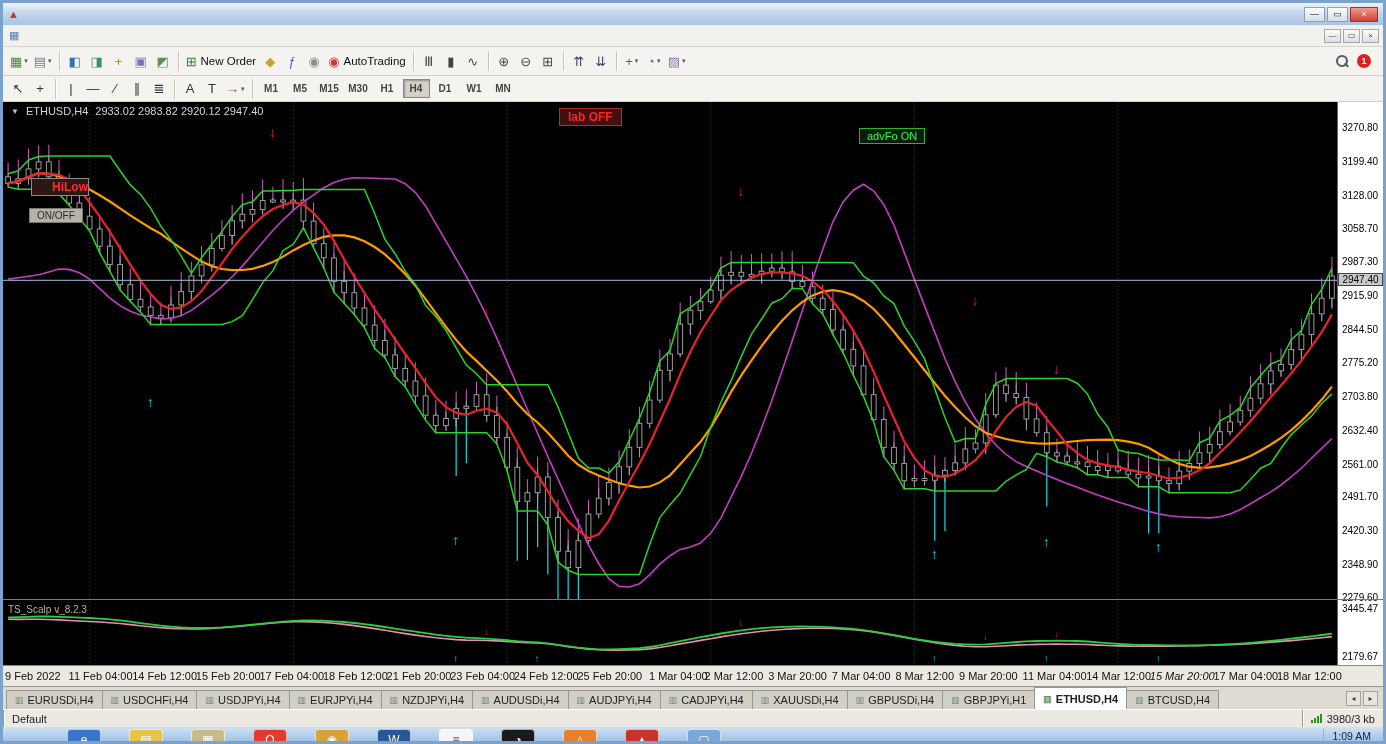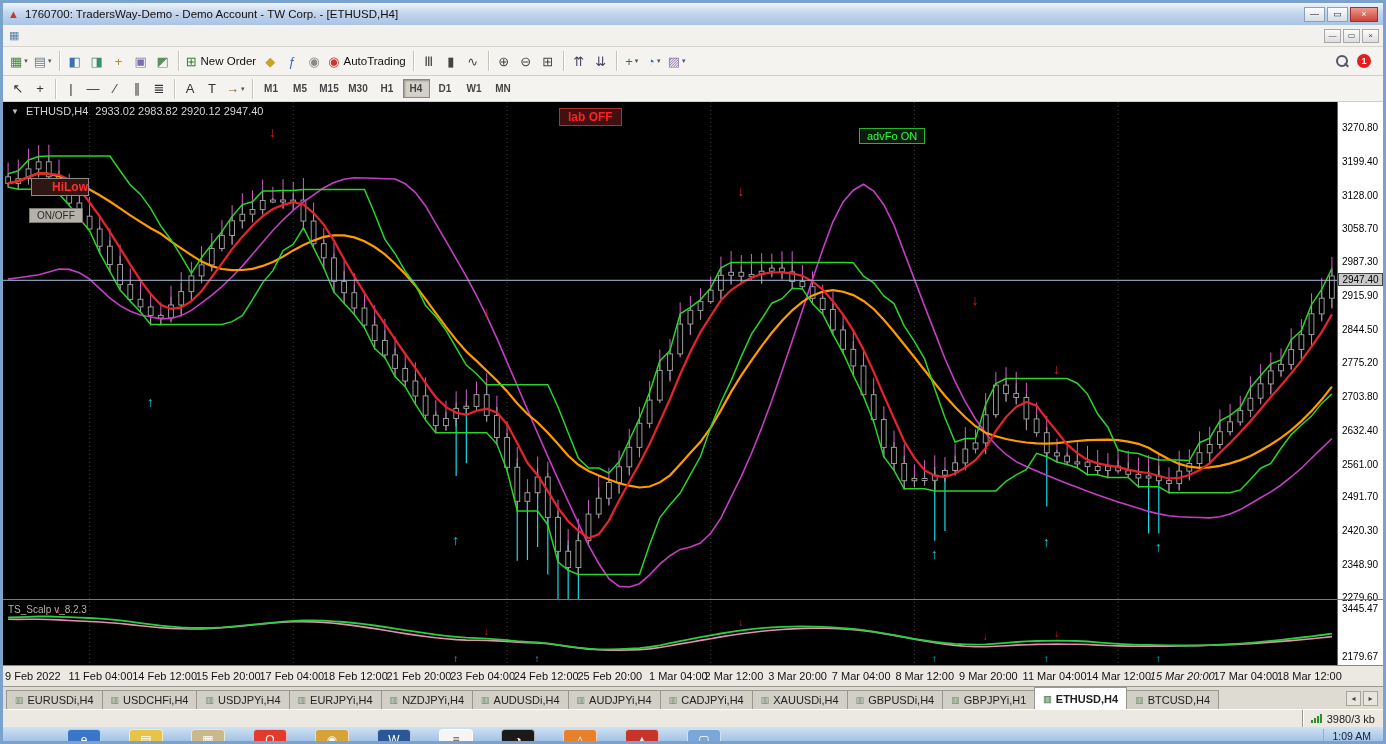--- a/index.html
+++ b/index.html
@@ -77,21 +77,20 @@
 .task-icon{flex:0 0 34px;height:26px;border-radius:4px;border:1px solid rgba(255,255,255,.65);display:flex;justify-content:center;font-size:12px;color:#fff;line-height:20px}
 .clock{margin-left:auto;font-size:10.5px;color:#10243a;padding:1px 12px 0 8px;border-left:1px solid #8fb0d4;white-space:nowrap}
 </style>
 </head>
 <body>
 
 <div class="app">
 
   <div class="titlebar">
     <span class="app-icon">▲</span>
-    <span class="title-text">1760700: TradersWay-Demo - Demo Account - TW Corp. - [ETHUSD,H4]</span>
     <span class="win-btns">
       <span class="wbtn">—</span>
       <span class="wbtn">▭</span>
       <span class="wbtn close">×</span>
     </span>
   </div>
 
   <div class="menubar">
     <span class="menu-chart-icon">▦</span>
     <span class="mdi-btns">
@@ -808,20 +807,21 @@
           <span>BTCUSD,H4</span>
         </span>
       </span>
     <span class="tab-scroll">
       <span class="tsbtn">◂</span>
       <span class="tsbtn">▸</span>
     </span>
   </div>
 
   <div class="statusbar">
+    <span class="sb-cell sb-default">Default</span>
     <span class="sb-fill"></span>
     <span class="sb-cell">
       <span class="sig-bars">
           <i></i>
           <i></i>
           <i></i>
           <i></i>
         </span>
       <span>3980/3 kb</span>
     </span>

